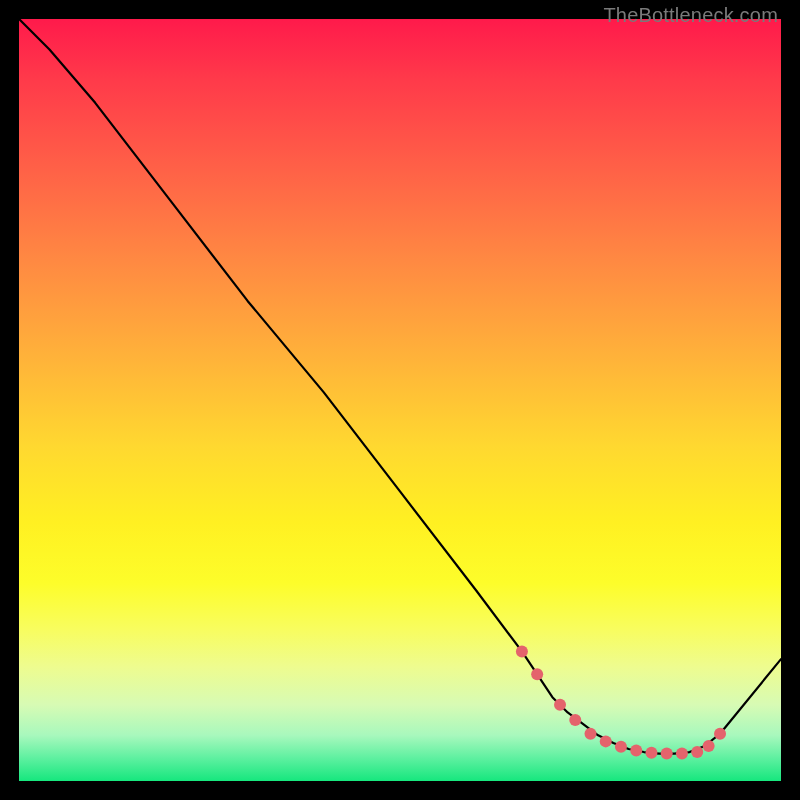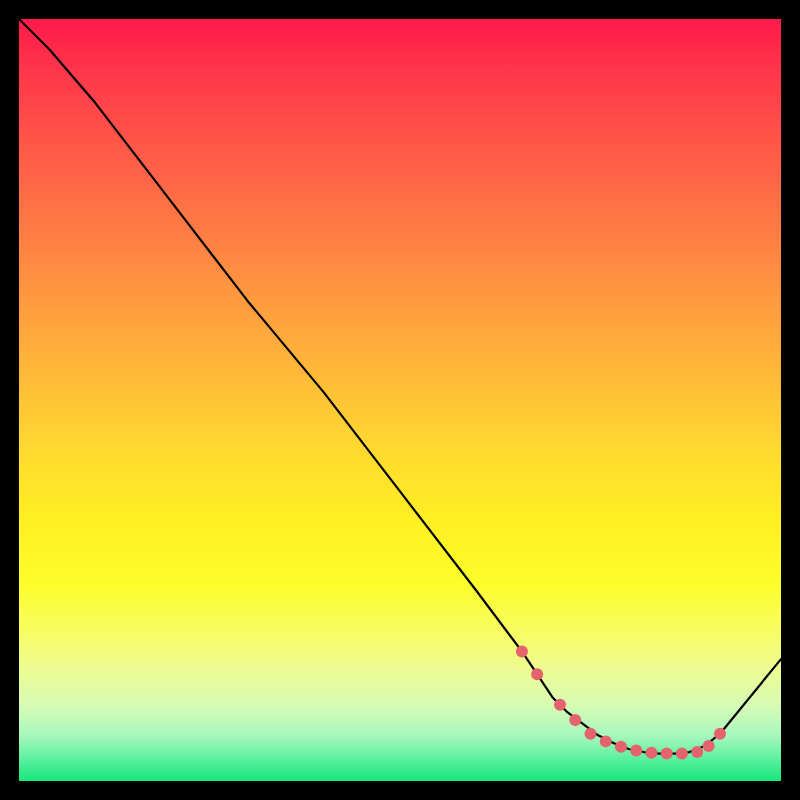--- a/index.html
+++ b/index.html
@@ -80,13 +80,14 @@
           <circle cx="632.46" cy="733.81" r="6" fill="#e4636c"></circle>
           <circle cx="647.70" cy="734.57" r="6" fill="#e4636c"></circle>
           <circle cx="662.94" cy="734.57" r="6" fill="#e4636c"></circle>
           <circle cx="678.18" cy="733.04" r="6" fill="#e4636c"></circle>
           <circle cx="689.61" cy="726.95" r="6" fill="#e4636c"></circle>
           <circle cx="701.04" cy="714.76" r="6" fill="#e4636c"></circle>
         </g>
     </svg>
   </div>
 
+  <div class="watermark">TheBottleneck.com</div>
 </div>
 
 </body></html>

